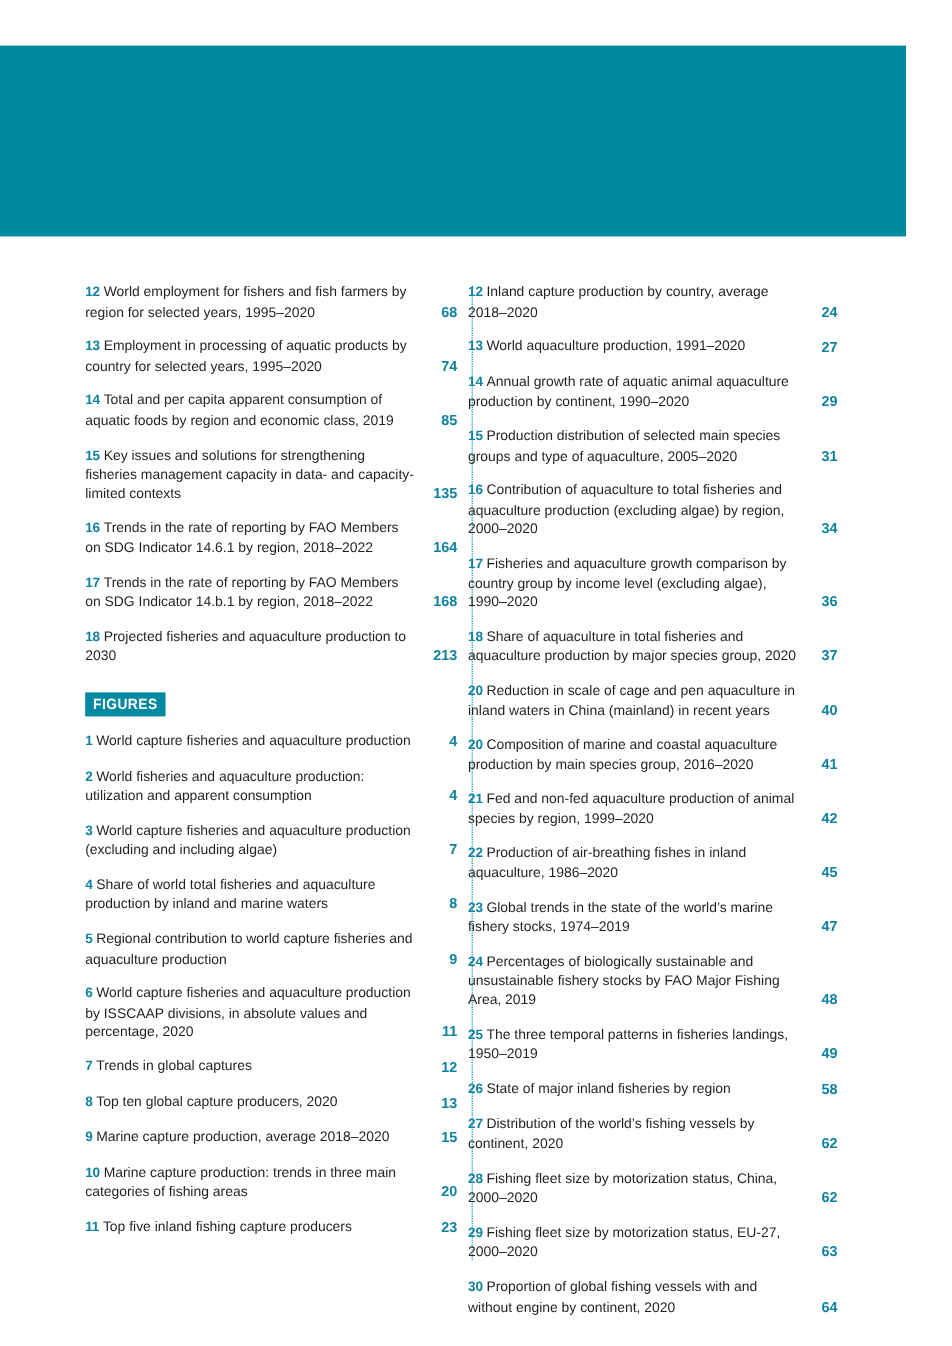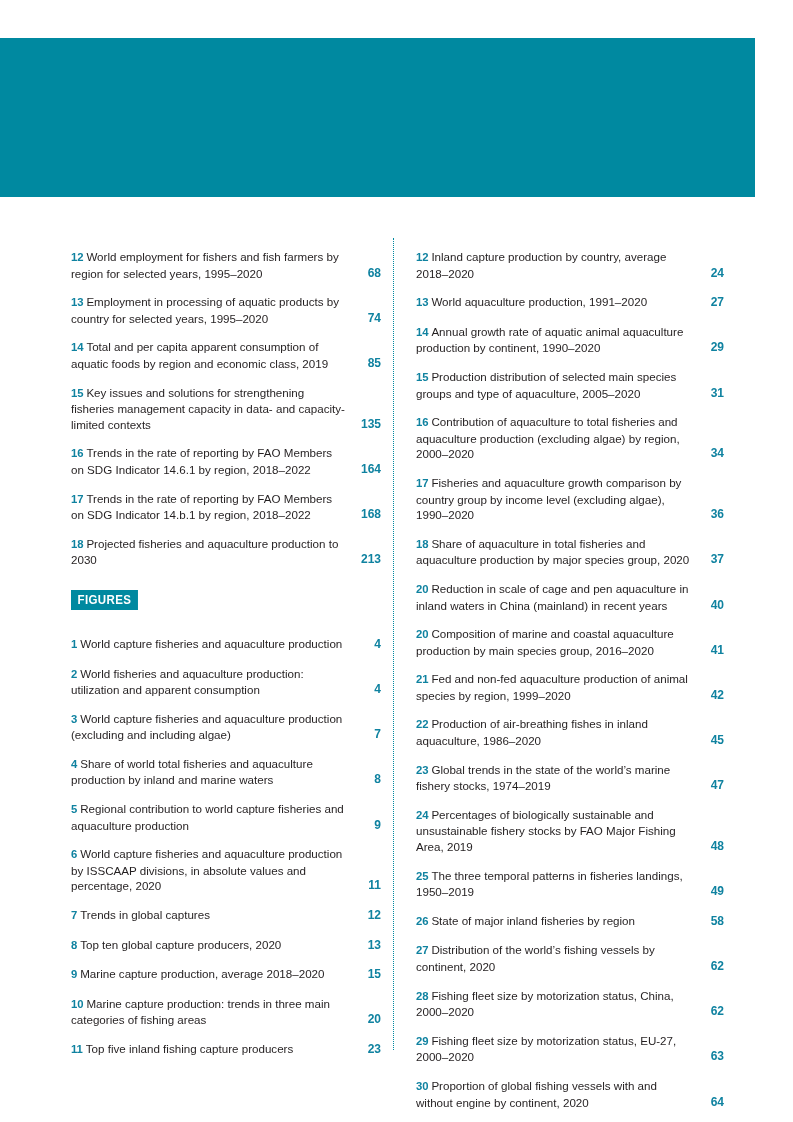--- a/index.html
+++ b/index.html
@@ -28,34 +28,34 @@
     left: 0;
     top: 236px;
     width: 793px;
     height: 830px;
   }
   .col {
     position: absolute;
     top: 0;
   }
   .col-left  { left: 71px;  width: 310px; }
-  .col-right { left: 416px; width: 308px; }
+  .col-right { left: 390px; width: 308px; }
 
   .divider {
     position: absolute;
     left: 393px;
     top: 238px;
     width: 0;
     height: 812px;
     border-left: 1.6px dotted #0089a0;
   }
 
   .entry {
     position: relative;
-    margin: 13px 0 13px 0;
+    margin: 0 0 13px 0;
     font-size: 11.6px;
     line-height: 15.6px;
     color: #231f20;
     text-align: left;
   }
   .entry .num {
     color: #0f82a0;
     font-weight: bold;
     font-size: 11.3px;
     margin-right: 3px;

